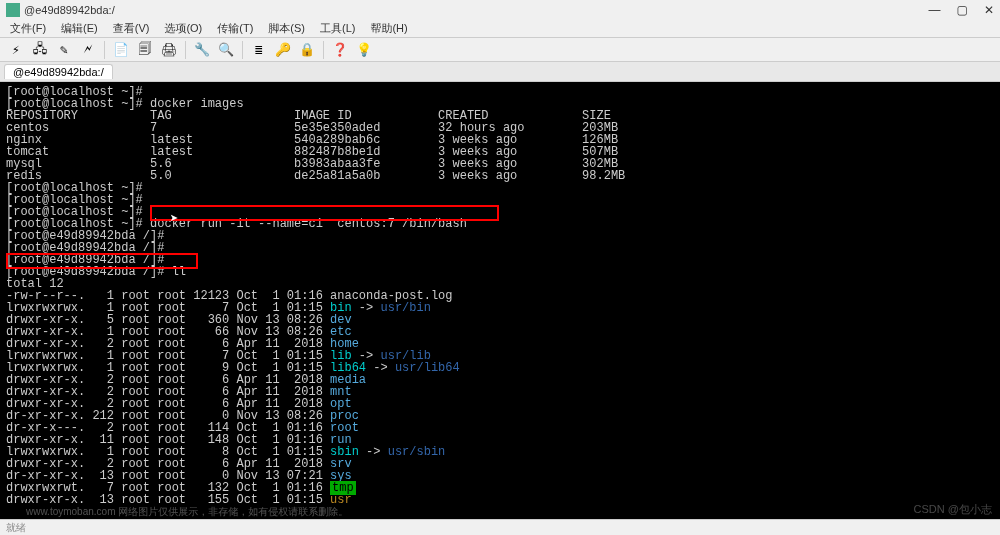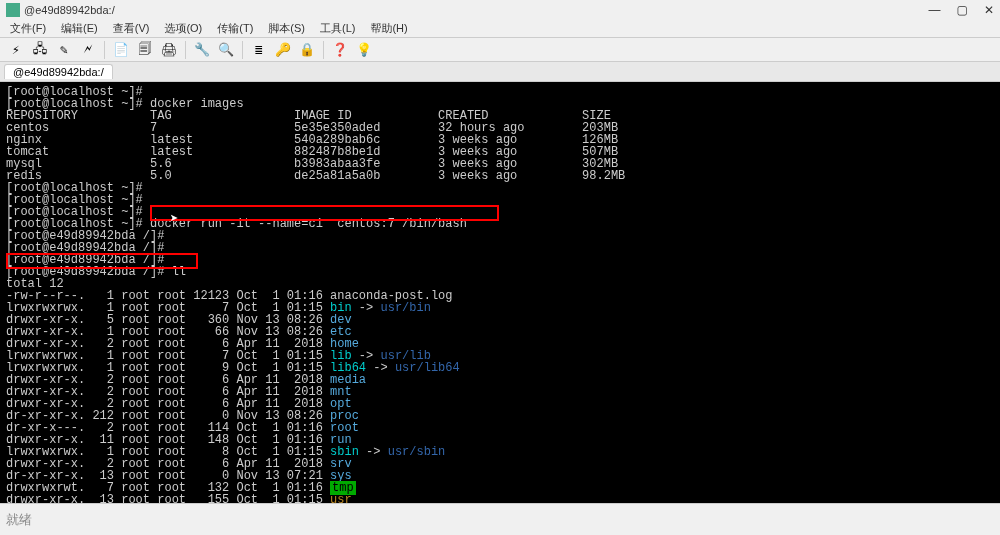--- a/index.html
+++ b/index.html
@@ -97,25 +97,25 @@
 .cyan { color: #0cc; }
 .blue { color: #36a; }
 .bluel { color: #5ad; }
 .green-bg { background: #0a0; color: #000; padding: 0 2px; }
 .yel { color: #b82; }
 .status-bar {
   position: absolute;
   bottom: 0; left: 0; right: 0;
   background: #f0f0f0;
   border-top: 1px solid #ccc;
-  height: 32px;
-  display: flex;
-  align-items: center;
-  font-family: "Microsoft YaHei", sans-serif;
-  font-size: 13px;
+  height: 16px;
+  display: flex;
+  align-items: center;
+  font-family: "Microsoft YaHei", sans-serif;
+  font-size: 10px;
   color: #888;
   padding: 0 6px;
 }
 .status-bar .left-status { flex: 1; }
 .watermark1 {
   position: absolute;
   left: 26px; bottom: 16px;
   font-family: "Microsoft YaHei", sans-serif;
   font-size: 10px;
   color: rgba(200,200,200,0.4);

